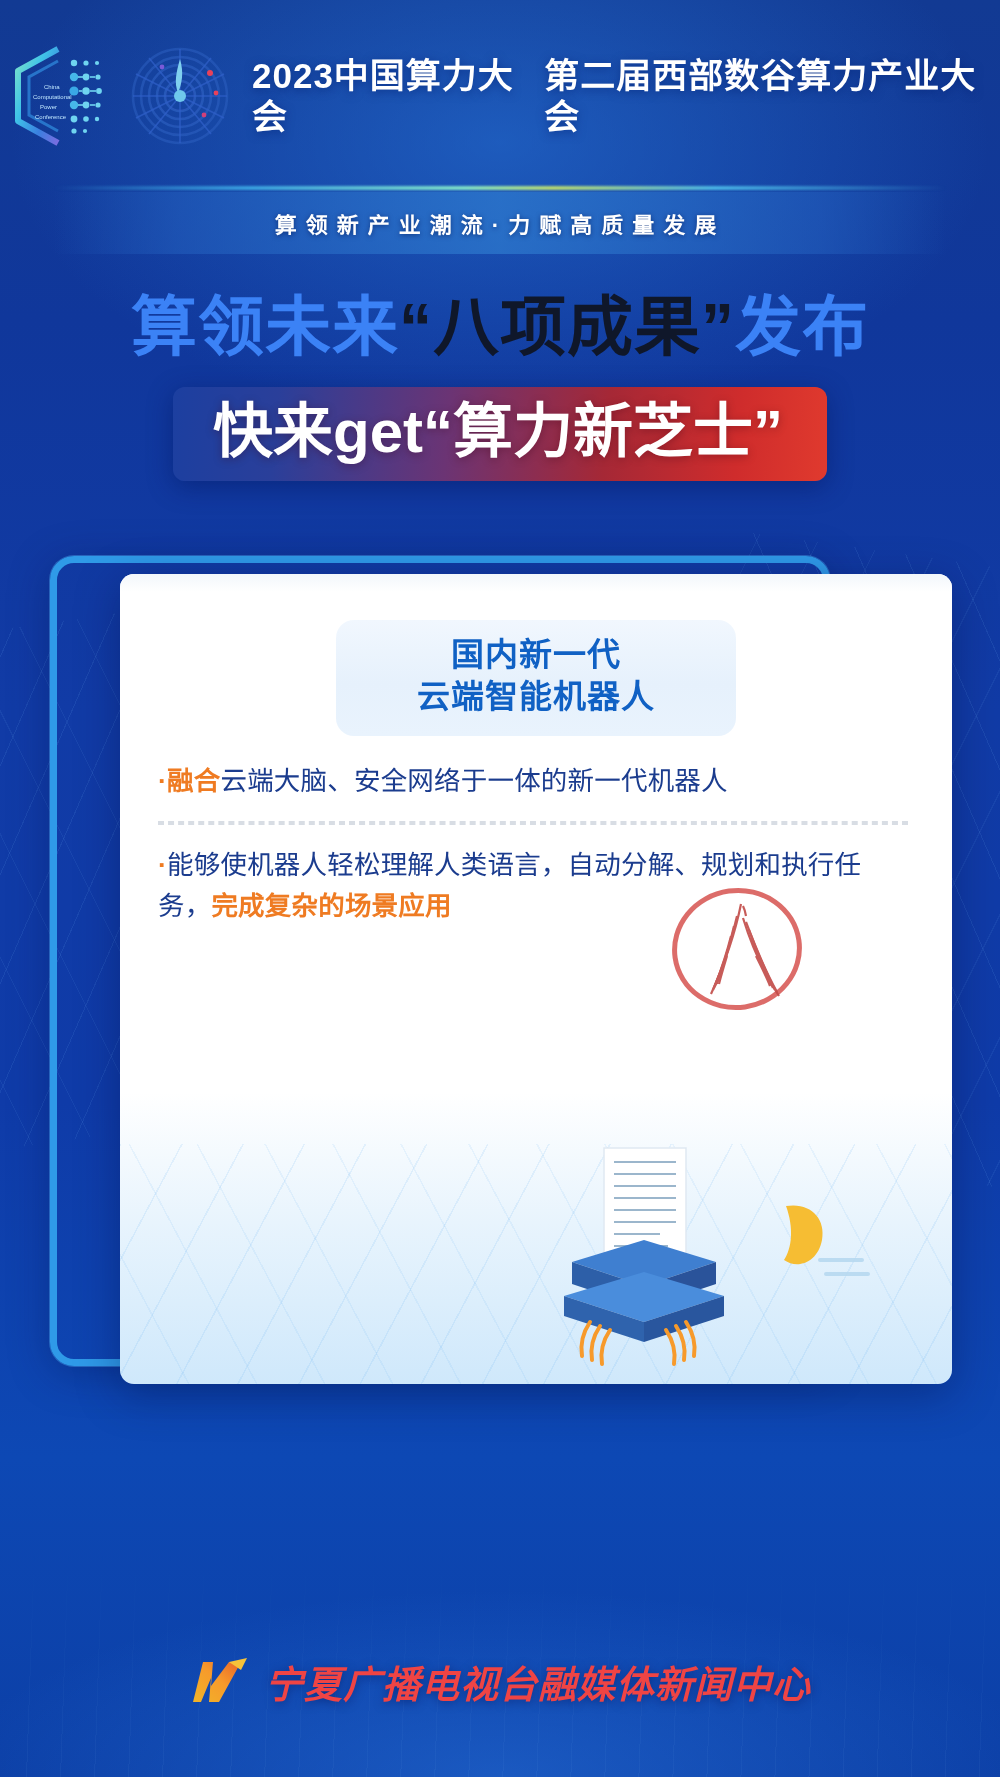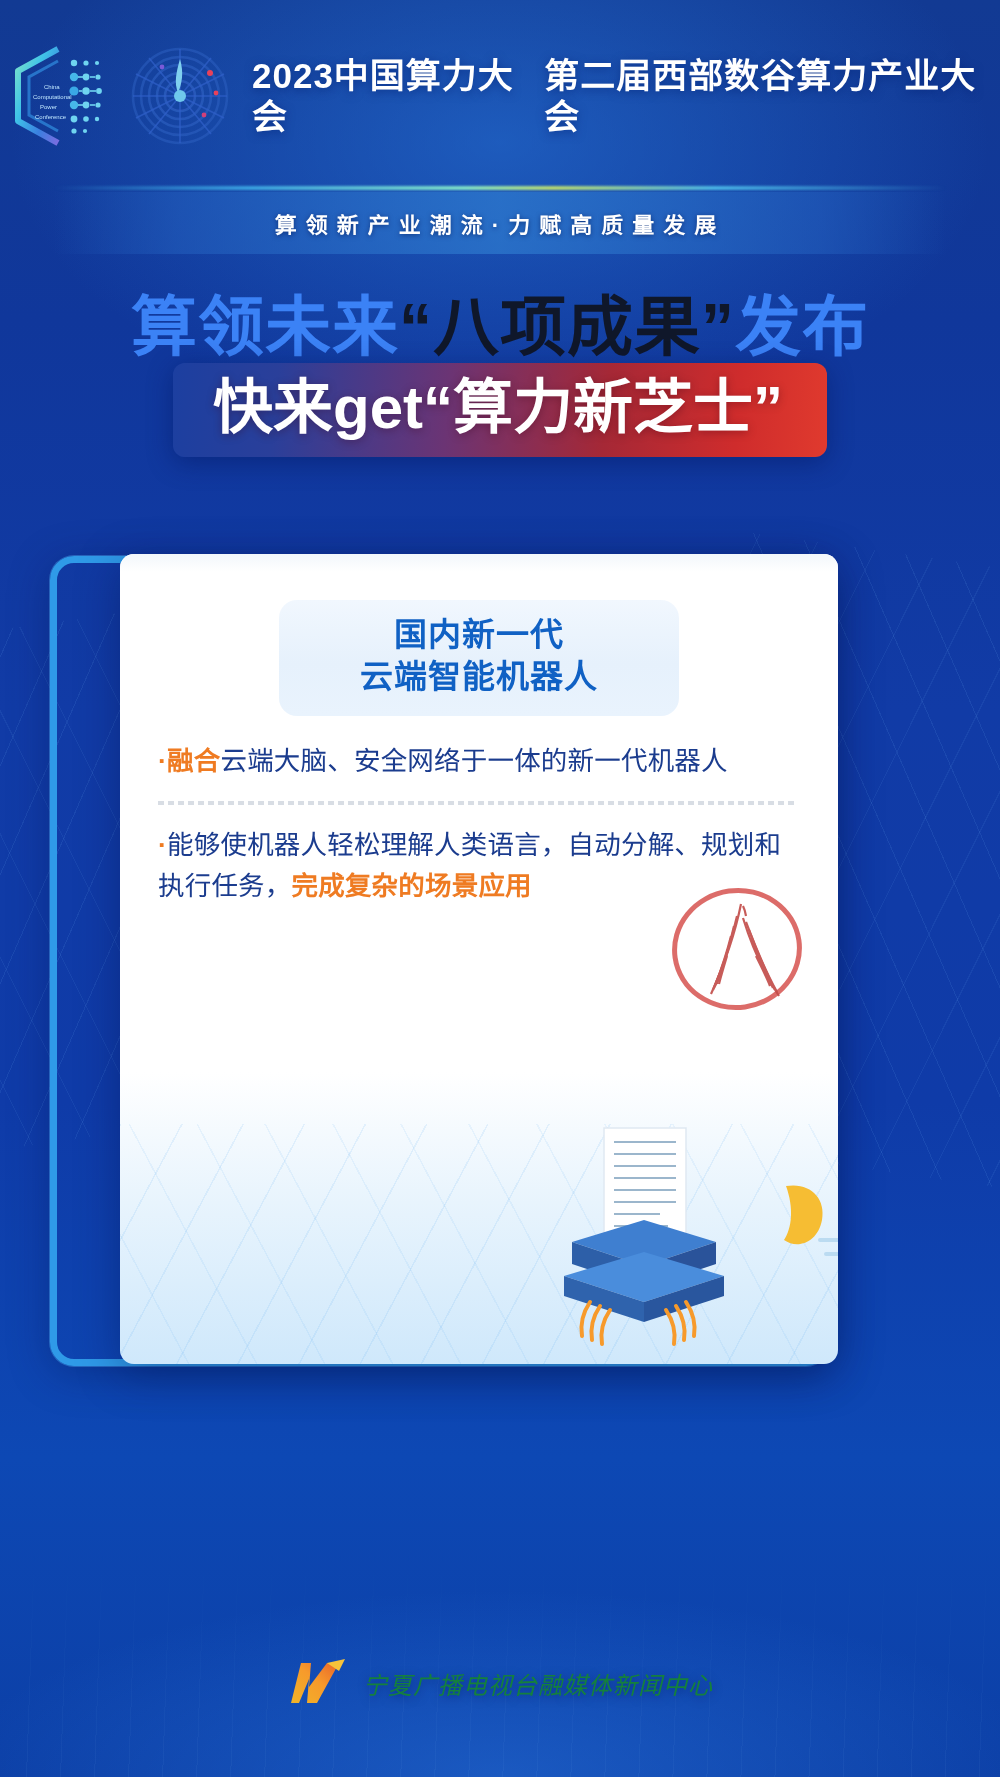--- a/index.html
+++ b/index.html
@@ -80,41 +80,41 @@
   }
 
   
   .headline { margin-top:38px; text-align:center; position:relative; }
   .hl-line1 {
     font-size:66px; font-weight:bold; letter-spacing:1px; line-height:1.08;
     white-space:nowrap;
   }
   .hl-line1 .w { color:#3b82f6; }
   .hl-line1 .c { color:#0f172a; }
-  .hl-badge-wrap { margin-top:0; display:flex; justify-content:center;align-items:center; }
+  .hl-badge-wrap { margin-top:24px; display:flex; justify-content:center;align-items:center; }
   .hl-badge {
     display:inline-block; padding:10px 44px 14px 40px;
     background: linear-gradient(95deg, #1c3fa0 0%, #2a3f9a 16%, #6b3474 42%, #a52836 66%, #cf2c2c 86%, #e03a2e 100%);
     border-radius:12px;
     box-shadow: 0 6px 26px rgba(0,20,90,0.45);
   }
   .hl-badge .t {
     font-size:60px; font-weight:bold; color:#ffffff; letter-spacing:0px;
     line-height:1.16; white-space:nowrap;
     text-shadow: 0 2px 8px rgba(60,0,20,0.35);
   }
 
   
   .card-shell {
     position:absolute; left:50px; top:556px; width:780px; height:810px;
     border:7px solid #2f9ae8; border-radius:24px;
     box-shadow: 0 0 0 1px rgba(90,190,255,0.35), 0 8px 40px rgba(0,20,80,0.35);
   }
   .card {
-    position:absolute; left:120px; top:554px; width:718px; height:810px;
+    position:absolute; left:120px; top:574px; width:832px; height:810px;
     background: linear-gradient(180deg, #ffffff 0%, #ffffff 64%, #e8f4fd 80%, #cfe8fb 100%);
     border-radius:14px; overflow:hidden;
     box-shadow: 0 10px 44px rgba(0,15,70,0.38);
   }
   .card-top-strip { height:18px; background:linear-gradient(180deg,#f2f7fb 0%, #ffffff 100%); }
 
   .card-title-pill {
     margin:28px auto 0; width:400px; text-align:center;
     background: linear-gradient(180deg, #f1f7fe 0%, #e6f1fc 55%, #e9f3fd 100%);
     border-radius:18px; padding:14px 10px 18px;
@@ -153,21 +153,21 @@
       repeating-linear-gradient(62deg, rgba(90,170,240,0.10) 0 1.5px, transparent 1.5px 60px);
   }
 
   
   .footer {
     position:absolute; left:0; right:0; bottom:68px;
     display:flex; align-items:center; justify-content:center; gap:14px;
   }
   .footer-logo { width:62px; height:52px; }
   .footer-text {
-    color:#15803d; font-size:24px; font-weight:normal; font-style:italic;
+    color:#ef4444; font-size:38px; font-weight:bold; font-style:italic;
     letter-spacing:1px; text-shadow:0 2px 10px rgba(0,20,90,0.5);
   }
 </style>
 </head>
 <body>
 
 <div class="bg-deco">
   <div class="mesh-l"></div>
   <div class="mesh-r"></div>
   <div class="glow-b"></div>

